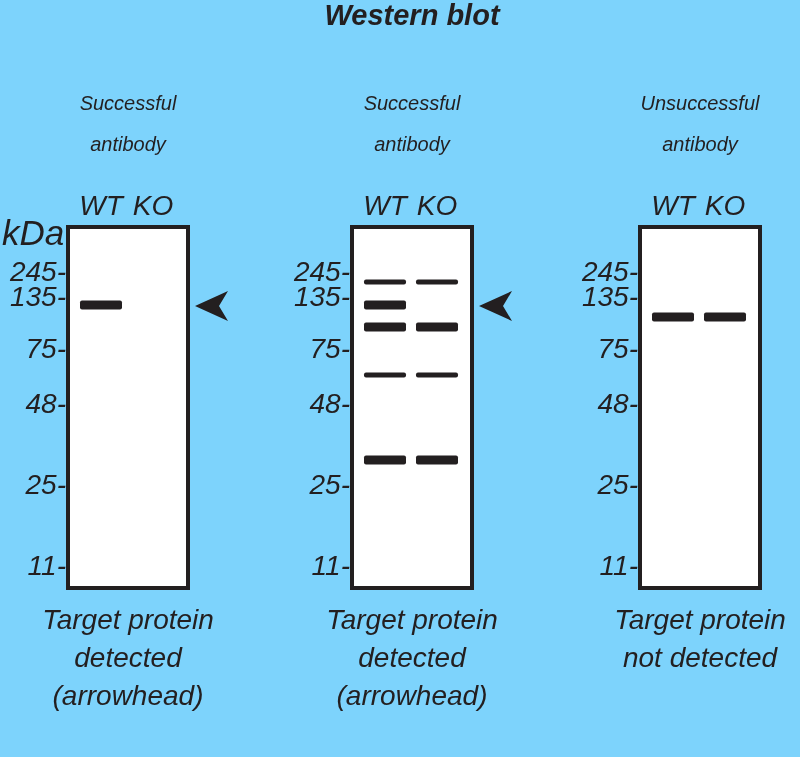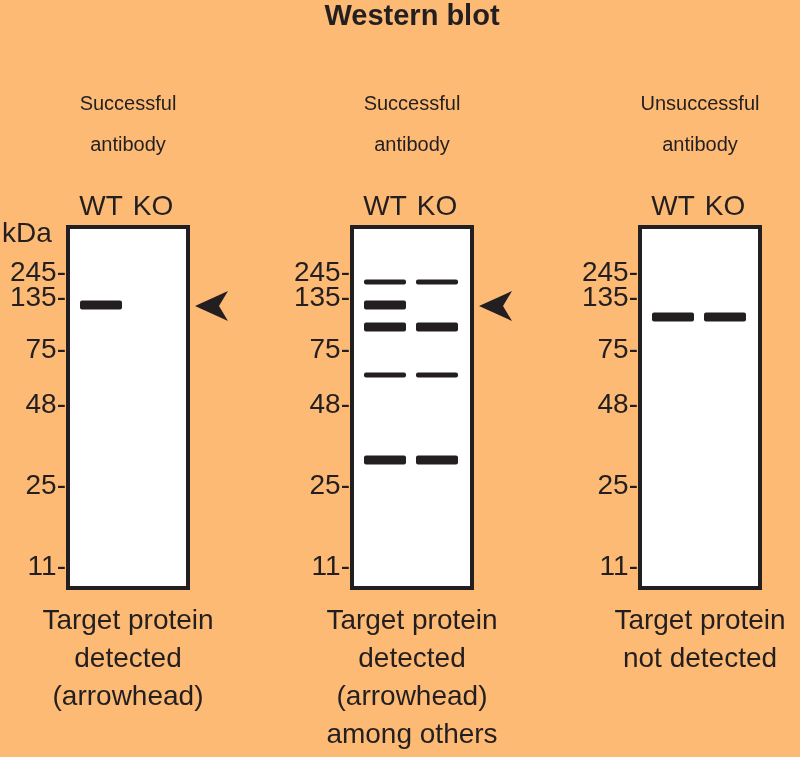--- a/index.html
+++ b/index.html
@@ -6,36 +6,36 @@
   #figure{
     position:relative;width:800px;height:757px;background:#fff;overflow:hidden;
     font-family:"Liberation Sans",sans-serif;color:var(--ink,#231f20);
   }
   .title{
     position:absolute;left:262px;top:0;width:300px;text-align:center;
     font-size:29px;font-weight:bold;line-height:30px;
   }
   .hdr{position:absolute;top:83px;width:220px;text-align:center;font-size:20px;line-height:41px;}
   .lane{position:absolute;transform:translate(-50%,-50%);font-size:28px;white-space:nowrap;}
-  .kda{position:absolute;left:2px;top:233px;transform:translateY(-50%);font-size:28px;}
+  .kda{position:absolute;left:2px;top:233px;transform:translateY(-50%);font-size:35px;}
   .box{
     position:absolute;top:225px;width:124px;height:365px;box-sizing:border-box;
     border:4px solid var(--ink,#231f20);background:#fff;
   }
   .marker{position:absolute;width:84px;text-align:right;transform:translateY(-50%);font-size:28px;line-height:28px;}
   .band{position:absolute;width:42px;background:var(--ink,#231f20);transform:translateY(-50%);border-radius:2px;}
   .band.thick{height:9px;}
   .band.thin{height:5px;}
   .arrow{position:absolute;width:33px;height:30px;}
   .cap{position:absolute;top:601px;width:280px;text-align:center;font-size:28px;line-height:38px;}
 </style>
 </head>
 <body>
 
-<div id="figure" style="--ink: #231f20; background: #fdba74;">
+<div id="figure" style="--ink: #231f20; background: #7dd3fc; font-style: italic;">
   <div class="title">Western blot</div>
 <div>
       <div class="hdr" style="left: 18px;">
         <div>Successful</div>
         <div>antibody</div>
       </div>
       <div class="lane" style="left: 101px; top: 206px;">WT</div>
       <div class="lane" style="left: 153px; top: 206px;">KO</div>
       <div class="kda">kDa</div>
       <div class="box" style="left: 66px;"></div>
@@ -78,21 +78,20 @@
       <div class="band thin" style="left: 416px; top: 375px;"></div>
       <div class="band thick" style="left: 364px; top: 460px;"></div>
       <div class="band thick" style="left: 416px; top: 460px;"></div>
       <svg viewBox="0 0 33 30" class="arrow" style="left: 479px; top: 291px;">
         <polygon points="0,15 33,0 24,15 33,30" fill="#231f20"></polygon>
       </svg>
       <div class="cap" style="left: 272px;">
         <div>Target protein</div>
         <div>detected</div>
         <div>(arrowhead)</div>
-        <div>among others</div>
       </div>
     </div>
     <div>
       <div class="hdr" style="left: 590px;">
         <div>Unsuccessful</div>
         <div>antibody</div>
       </div>
       <div class="lane" style="left: 673px; top: 206px;">WT</div>
       <div class="lane" style="left: 725px; top: 206px;">KO</div>
       <div class="box" style="left: 638px;"></div>

